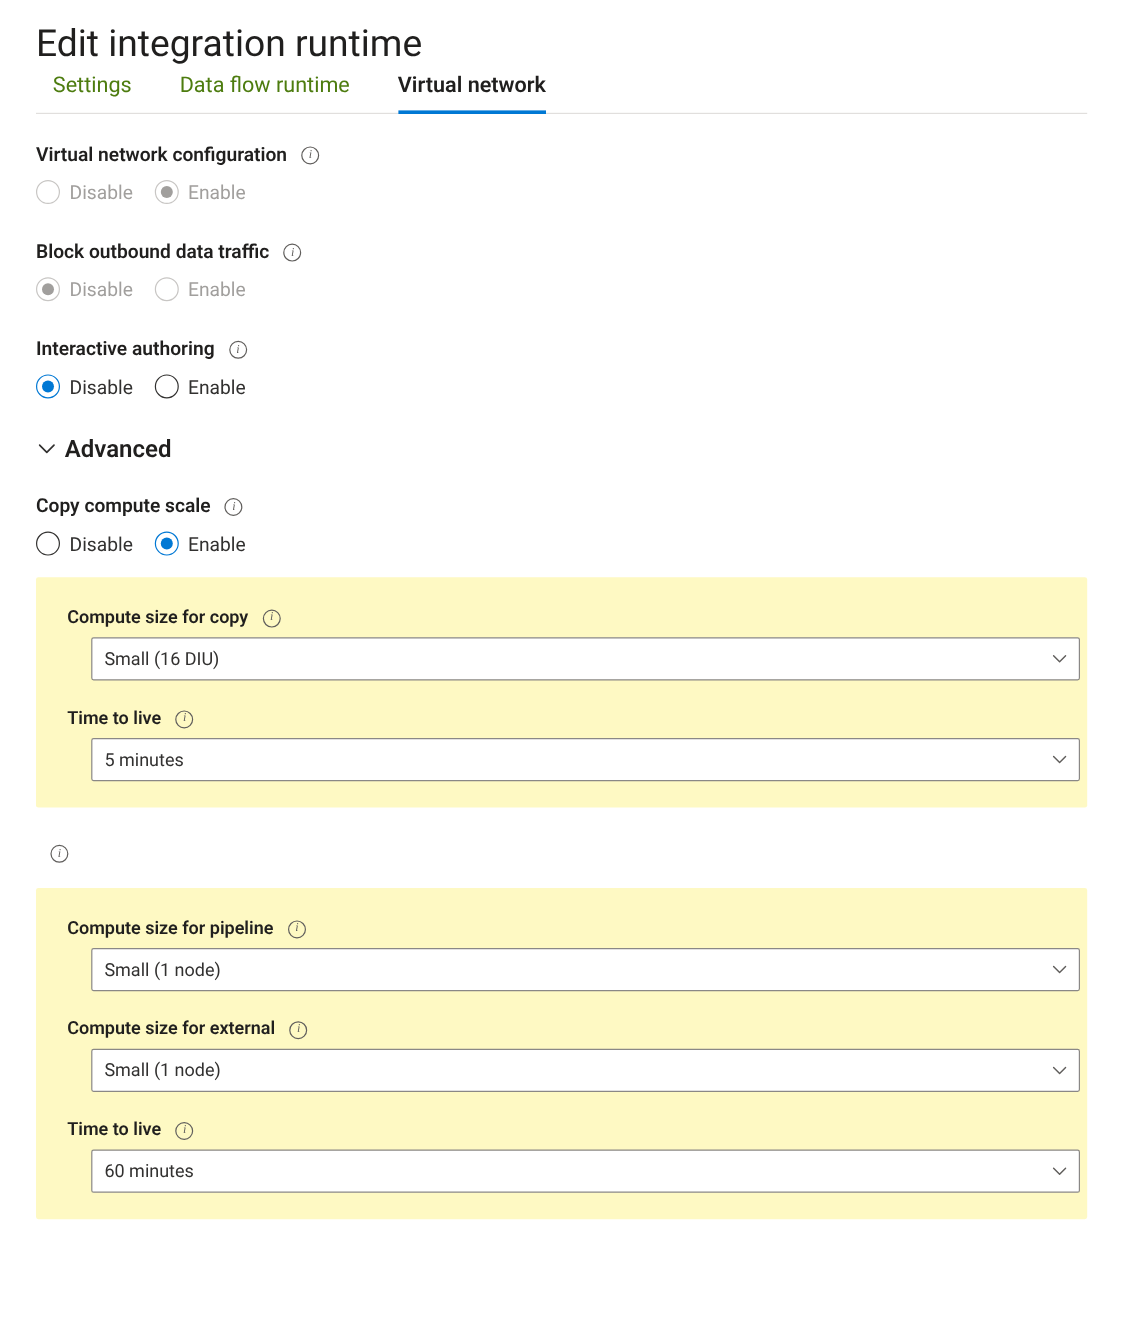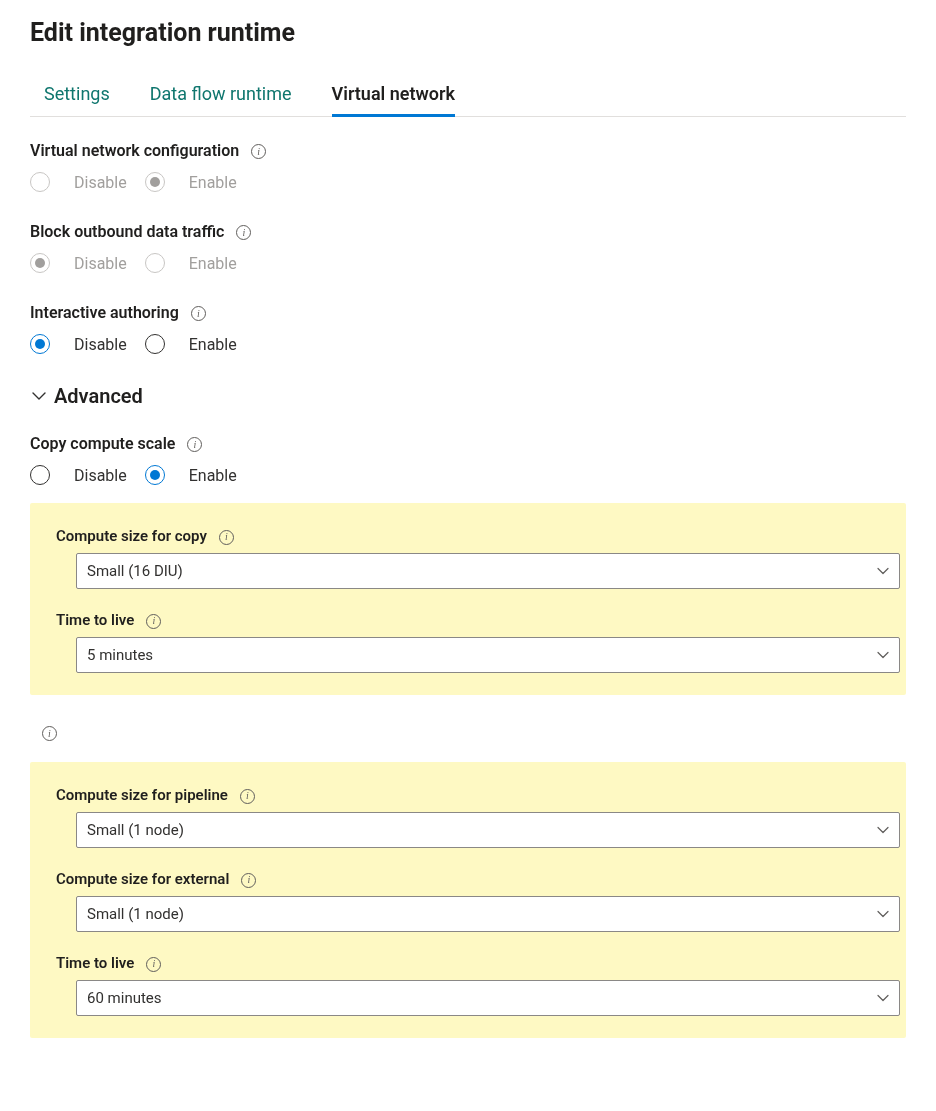--- a/index.html
+++ b/index.html
@@ -5,36 +5,35 @@
   * { box-sizing: border-box; margin: 0; padding: 0; }
   body {
     font-family: "Segoe UI", -apple-system, BlinkMacSystemFont, Roboto, "Helvetica Neue", sans-serif;
     background: #fff;
     color: #323130;
     padding: 18px 30px 30px 30px;
     width: 936px;
     font-size: 14px;
   }
   h1.page-title {
-    font-size: 25px;
-    font-weight: 700;
+    font-size: 31px;
+    font-weight: 400;
     color: #201f1e;
-    margin-bottom: 30px;
     margin-top: 0;
   }
   .tabs {
     display: flex;
     border-bottom: 1px solid #e1dfdd;
     gap: 40px;
     padding-left: 14px;
     margin-bottom: 24px;
   }
   .tab {
     font-size: 18px;
-    color: #0f766e;
+    color: #4d7c0f;
     padding: 6px 0 10px 0;
     cursor: pointer;
     border-bottom: 3px solid transparent;
     margin-bottom: -1px;
   }
   .tab.active {
     font-weight: 600;
     border-bottom: 3px solid #0078d4;
     color: #201f1e;
   }
@@ -71,21 +70,21 @@
   }
   .radio-row {
     display: flex;
     gap: 18px;
     margin-bottom: 30px;
     margin-top: 2px;
   }
   .radio-option {
     display: flex;
     align-items: center;
-    gap: 24px;
+    gap: 8px;
     cursor: pointer;
     font-size: 16px;
   }
   .radio-option.disabled {
     cursor: default;
     color: #a19f9d;
   }
   .radio-circle {
     width: 20px;
     height: 20px;

